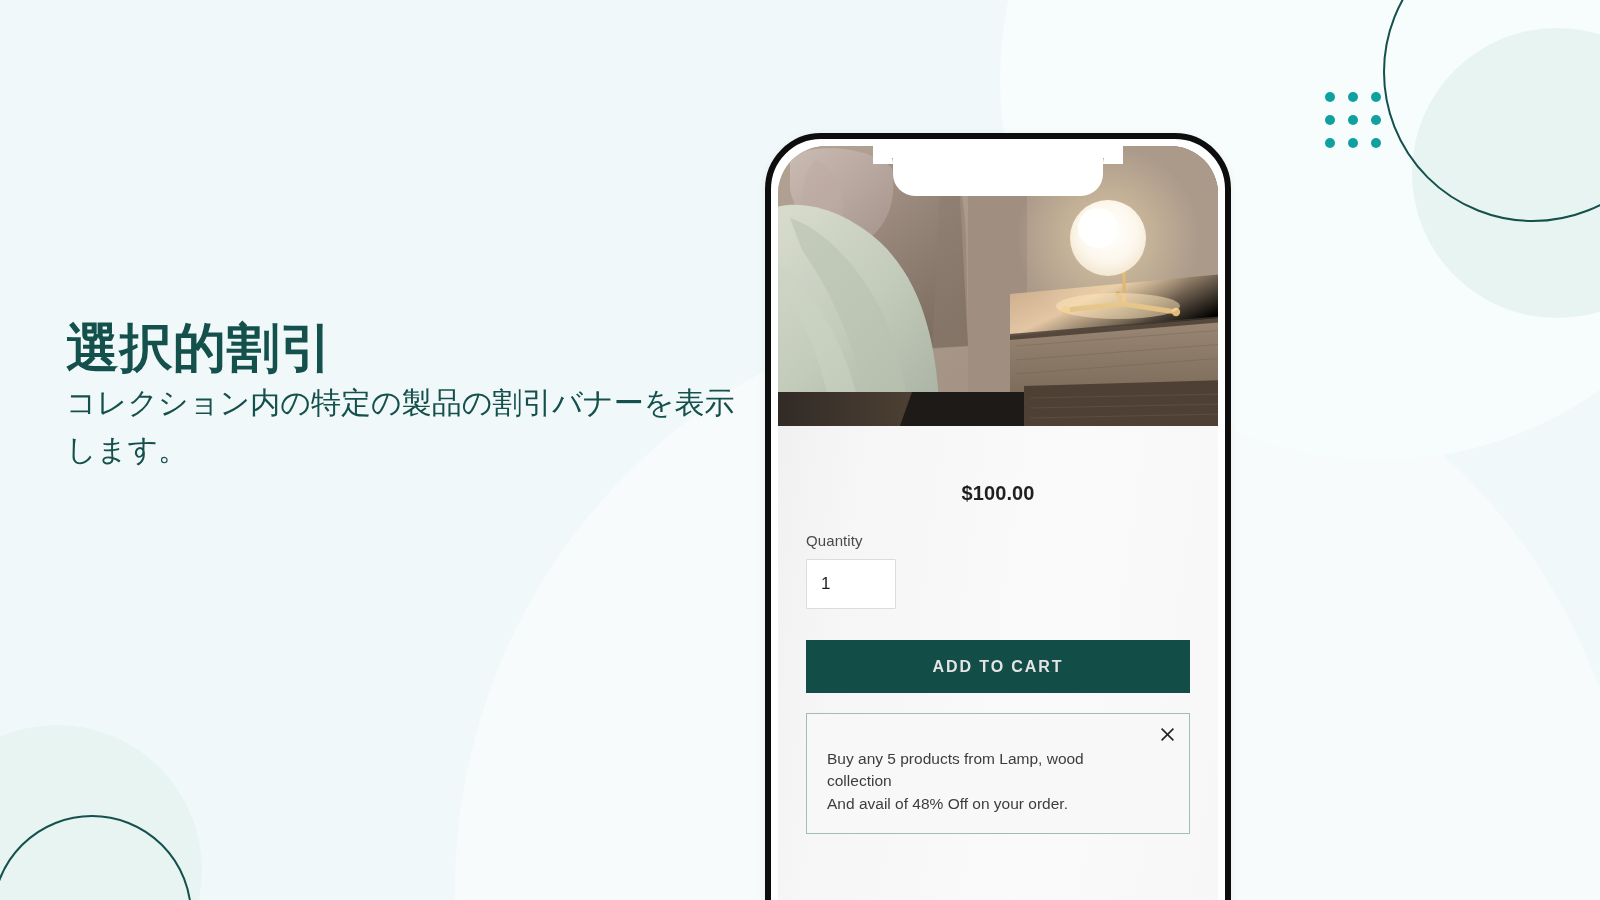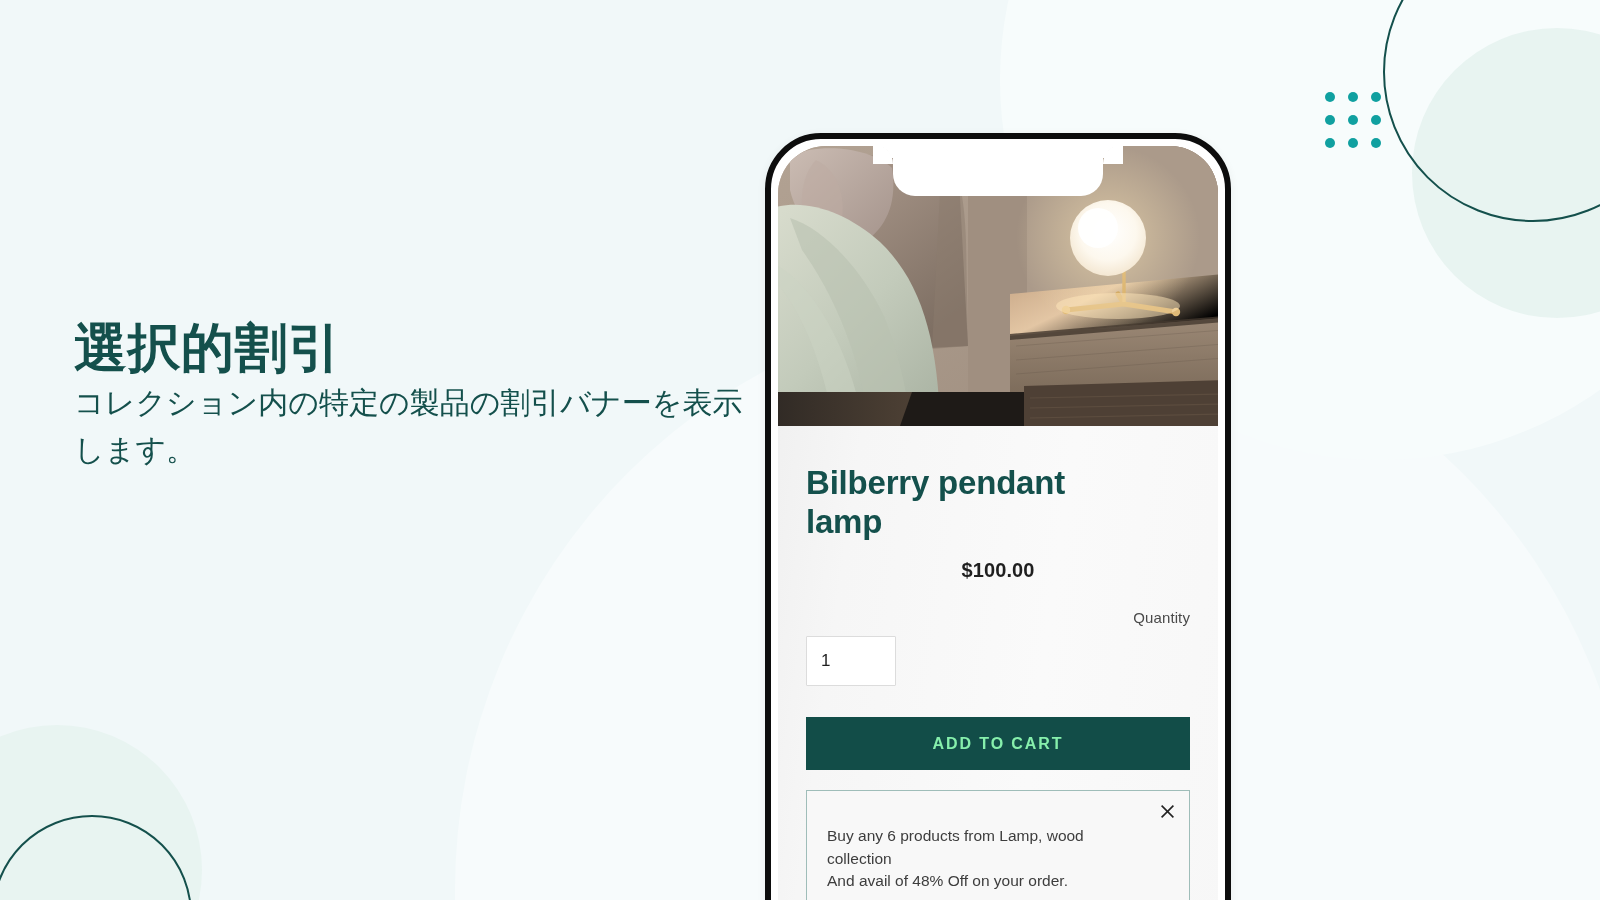--- a/index.html
+++ b/index.html
@@ -86,21 +86,21 @@
   .dot-grid i {
     display:block;
     width:10px; height:10px;
     border-radius:50%;
     background:#10a0a0;
   }
 
   
   .copy {
     position:absolute;
-    left:74px; top:318px;
+    left:66px; top:318px;
     width:700px;
     z-index:2;
   }
   .copy h1 {
     font-size:53px;
     line-height:1.15;
     font-weight:700;
     color:#14504c;
     letter-spacing:0.5px;
   }
@@ -180,41 +180,40 @@
     font-weight:700;
     color:#1f1f1f;
     letter-spacing:0.1px;
     text-align:center;
   }
   .qty-label {
     margin-top:27px;
     font-size:15px;
     color:#4a4a4a;
     letter-spacing:0.1px;
-    text-align:right;
   }
   .qty-input {
     margin-top:10px;
     width:90px; height:50px;
     border:1px solid #dcdcdc;
     background:#ffffff;
     font-family:"Liberation Sans", sans-serif;
     font-size:17px;
     color:#1f1f1f;
     padding:0 14px;
     border-radius:1px;
     outline:none;
   }
   .atc-button {
     margin-top:31px;
     display:block;
     width:100%;
     height:53px;
     background:#124d48;
-    color:#86efac;
+    color:#e5e5e5;
     border:none;
     font-family:"Liberation Sans", sans-serif;
     font-size:16px;
     font-weight:700;
     letter-spacing:1.9px;
     cursor:pointer;
   }
 
   
   .banner {
@@ -362,38 +361,37 @@
 
         <circle cx="336" cy="92" r="38" fill="url(#glow)"></circle>
         <circle cx="326" cy="82" r="20" fill="#ffffff" opacity="0.9"></circle>
 
         <ellipse cx="346" cy="160" rx="62" ry="13" fill="#ffe7bb" opacity="0.5"></ellipse>
       </svg>
       <div class="notch"></div>
     </div>
 
     <div class="content">
-      <div class="product-title">Bilberry pendant lamp</div>
 
       <div class="product-price">$100.00</div>
 
       <div class="qty-label">Quantity</div>
 
       <input class="qty-input" type="text" value="1" style="">
 
       <button class="atc-button">ADD TO CART</button>
 
       <div class="banner">
         <button class="banner-close">
           <svg width="15" height="15" viewBox="0 0 15 15" aria-hidden="true">
             <line x1="1.6" y1="1.6" x2="13.4" y2="13.4" stroke="currentColor" stroke-width="1.6"></line>
             <line x1="13.4" y1="1.6" x2="1.6" y2="13.4" stroke="currentColor" stroke-width="1.6"></line>
           </svg>
         </button>
         <div class="banner-text">
-          <span>Buy any 6 products from Lamp, wood collection</span><br>
+          <span>Buy any 5 products from Lamp, wood collection</span><br>
           <span>And avail of 48% Off on your order.</span>
         </div>
       </div>
     </div>
 
   </div>
 </div>
 
 </body></html>

